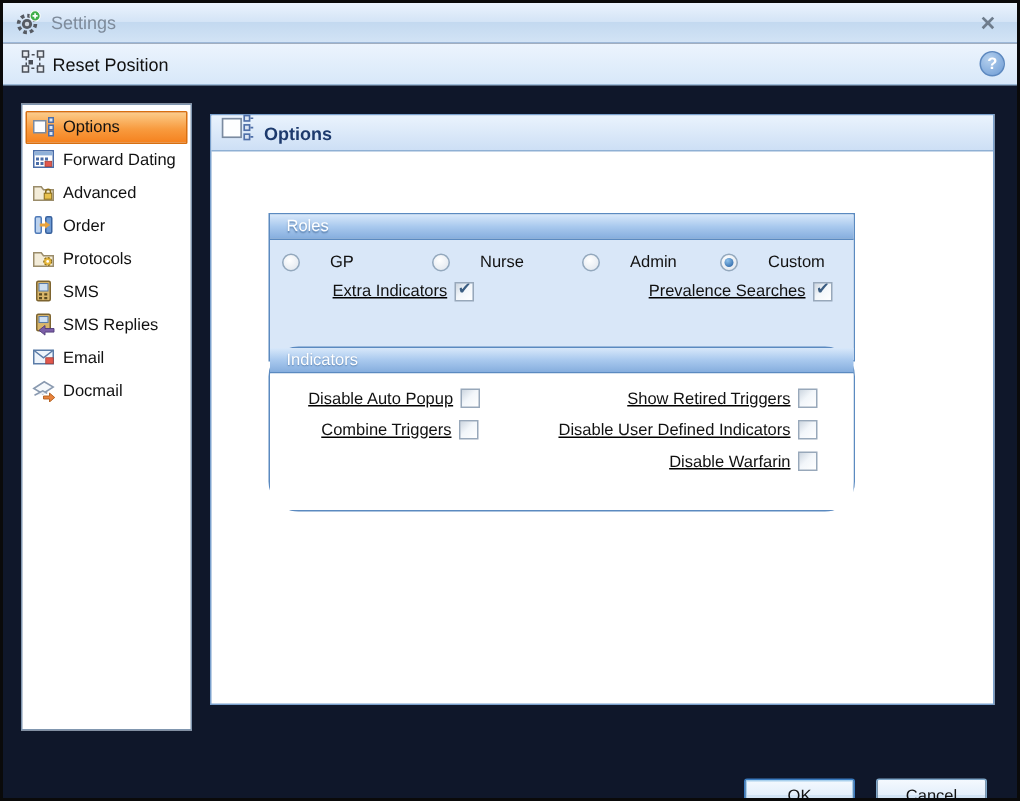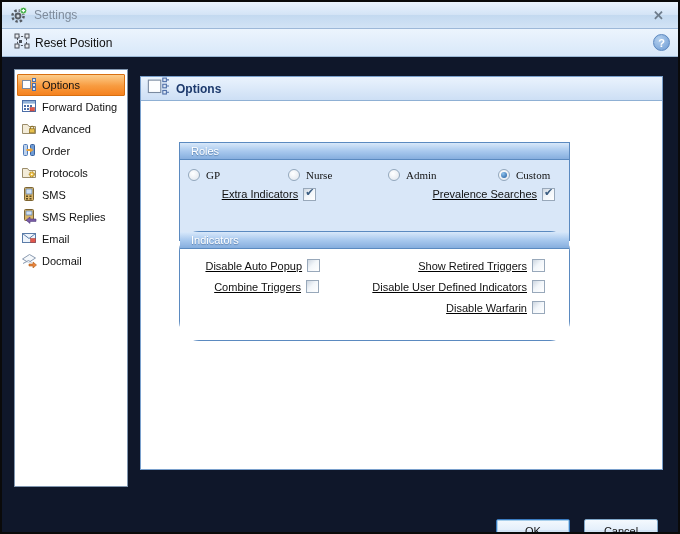--- a/index.html
+++ b/index.html
@@ -38,23 +38,23 @@
   .group{position:absolute;left:38px;width:391px;border:1px solid #5b8ac0;}
   .group-roles{top:35px;margin-top:30px;}
   .group-indicators{top:154px;border-radius:20px;}
   .group-header{height:17px;line-height:16px;padding-left:11px;font-size:11px;color:#fff;
     text-shadow:0 1px 1px rgba(40,80,130,.55);
     background:linear-gradient(#d8e8fa,#a9c9ee 50%,#86aede);border-bottom:1px solid #5b8ac0;}
   .group-body-roles{height:80px;background:#d9e7f8;}
   .group-body-indicators{height:91px;background:#ffffff;padding-top:6px;}
 
   .radio-row{display:flex;padding:9px 0 0 8px;}
-  .radio-cell{display:flex;align-items:center;gap:6px;font-size:11px;color:#111;font-family:Liberation Serif, serif;}
+  .radio-cell{display:flex;align-items:center;gap:20px;font-size:11px;color:#111;}
   .radio-cell.c1,.radio-cell.c2{width:100px;}
-  .radio-cell.c3{width:110px;}
+  .radio-cell.c3{width:92px;}
   .radio{width:12px;height:12px;border-radius:50%;border:1px solid #93a8bd;
     background:radial-gradient(circle at 40% 35%,#fff,#dde4ec);position:relative;flex:0 0 auto;}
   .radio.selected::after{content:"";position:absolute;inset:2px;border-radius:50%;
     background:radial-gradient(circle at 35% 30%,#8fc2ec,#1f5a9e);}
 
   .cb-row{display:flex;height:26px;align-items:center;text-decoration:underline;}
   .group-body-indicators .cb-row{height:21px;}
   .cb-cell{display:flex;align-items:center;justify-content:flex-end;gap:5px;font-size:11px;color:#111;white-space:nowrap;overflow:visible;}
   .cb-cell.rl{width:195px;padding-right:58px;}
   .cb-cell.rr{width:196px;padding-right:14px;}

